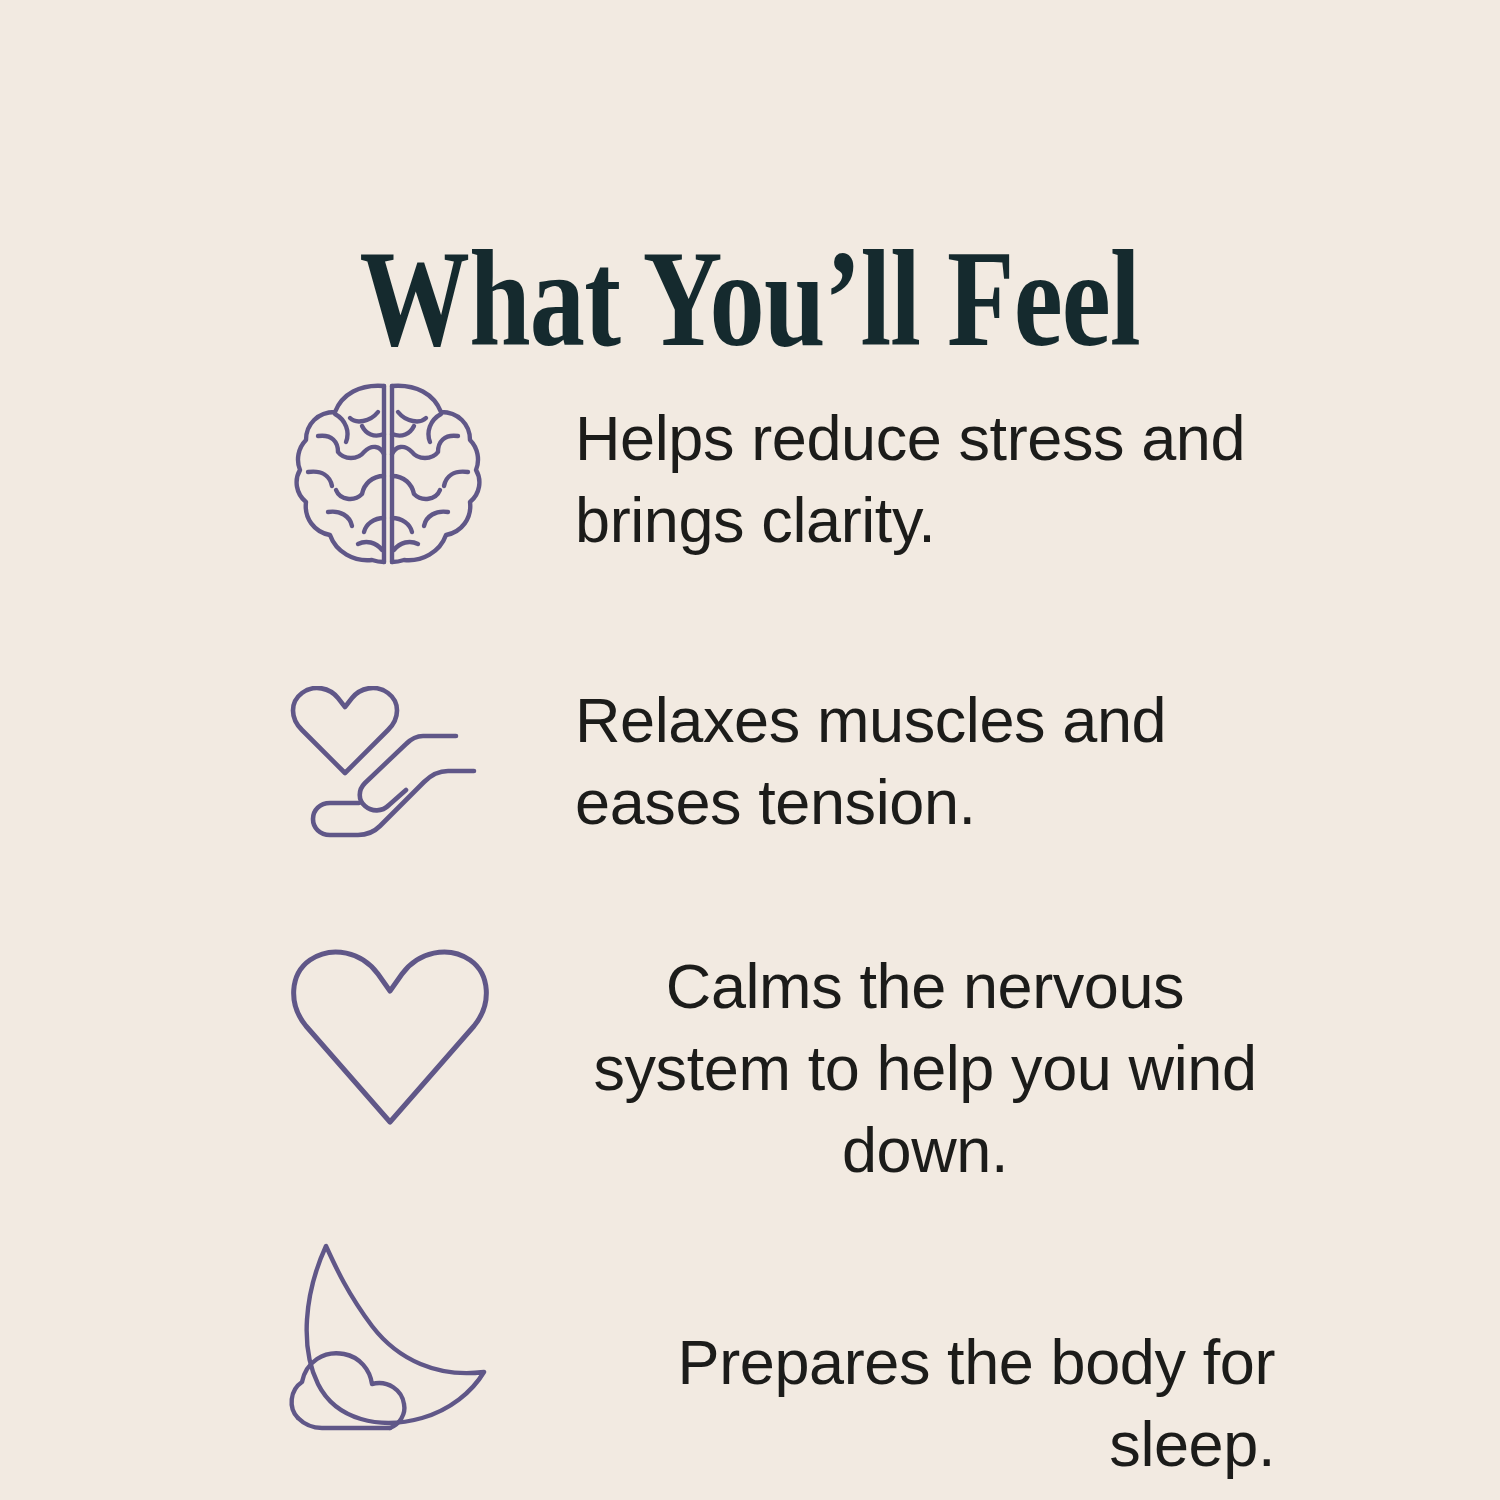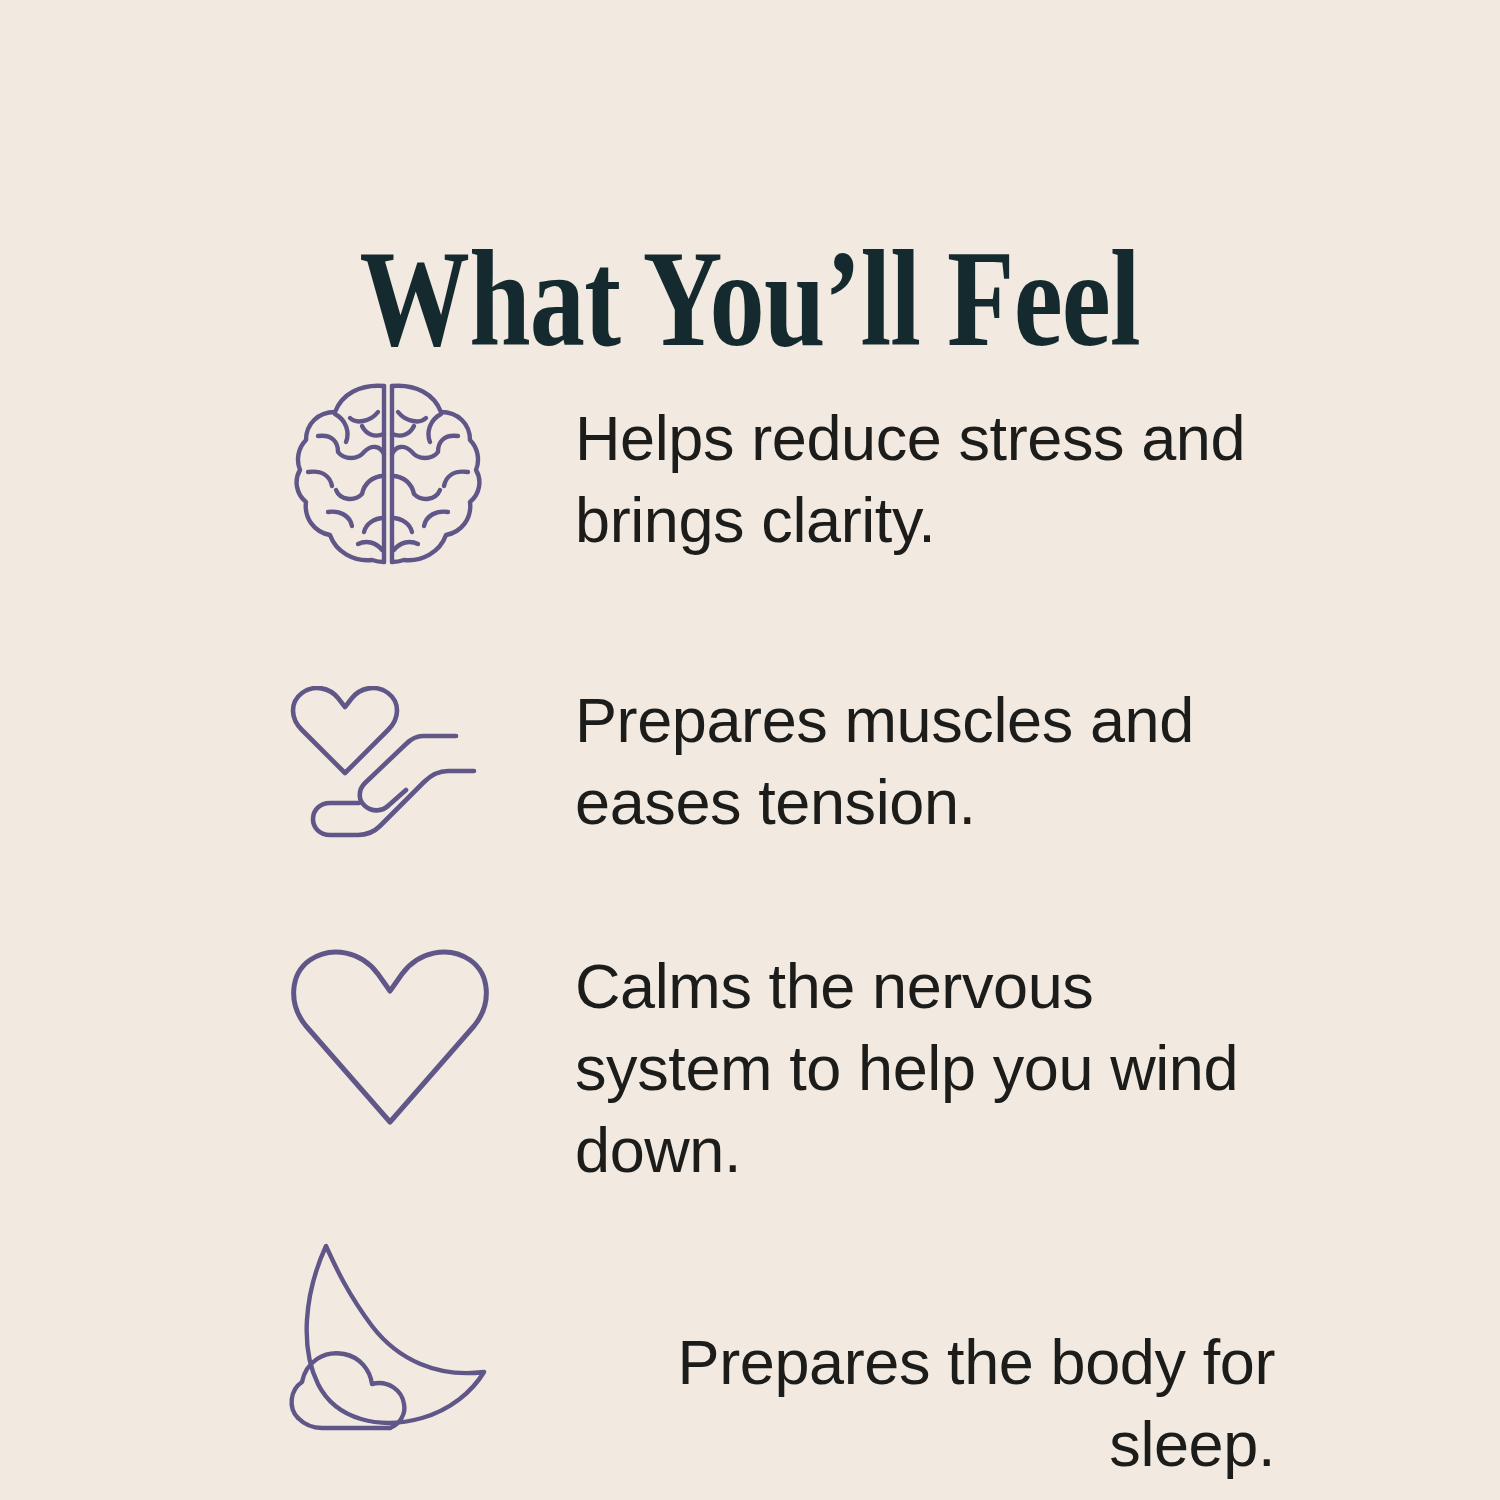--- a/index.html
+++ b/index.html
@@ -88,21 +88,21 @@
   .row-brain   { margin-top: 0px;  }
   .row-brain   .icon-cell { padding-top: 20px; }
   .row-brain   .text-cell { padding-top: 46px; }
 
   .row-hand    { margin-top: 66px; }
   .row-hand    .icon-cell { padding-top: 48px; }
   .row-hand    .text-cell { padding-top: 42px; }
 
   .row-heart   { margin-top: 72px; }
   .row-heart   .icon-cell { padding-top: 20px; }
-  .row-heart   .text-cell { padding-top: 18px; }
+  .row-heart   .text-cell { padding-top: 18px; text-align: center; }
 
   .row-moon    { margin-top: 22px; text-align: right; }
   .row-moon    .icon-cell { padding-top: 18px; }
   .row-moon    .text-cell { padding-top: 108px; }
 </style>
 </head>
 <body>
 
 <div class="page">
 
@@ -185,21 +185,21 @@
             <path d="M186 85 L 160 85 C 150 85 143 89 136 96
                      L 92 140 C 86 146 78 149 70 149
                      L 42 149
                      C 32 149 25 142 25 133
                      C 25 124 32 117 42 117
                      L 71 117"></path>
           </svg>
         </span>
       </div>
       <div class="text-cell">
-        <p class="feature-text">Prepares muscles and eases tension.</p>
+        <p class="feature-text">Relaxes muscles and eases tension.</p>
       </div>
     </div>
 
     <div class="feature-row row-heart">
       <div class="icon-cell">
         <span>
           <svg width="204" height="178" viewBox="0 0 204 178" fill="none" stroke="#605788" stroke-width="5" stroke-linecap="round" stroke-linejoin="round">
             <path d="M102 174
                      L 18 78
                      C 0 56 2 26 22 12

